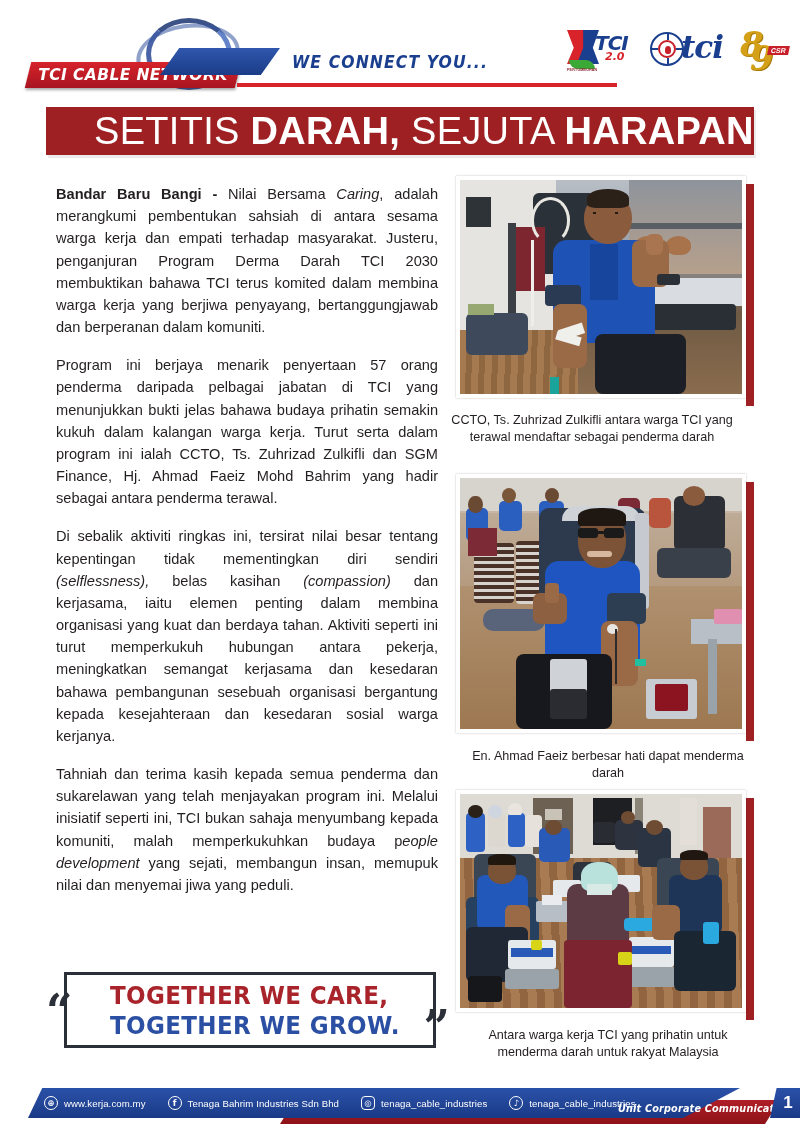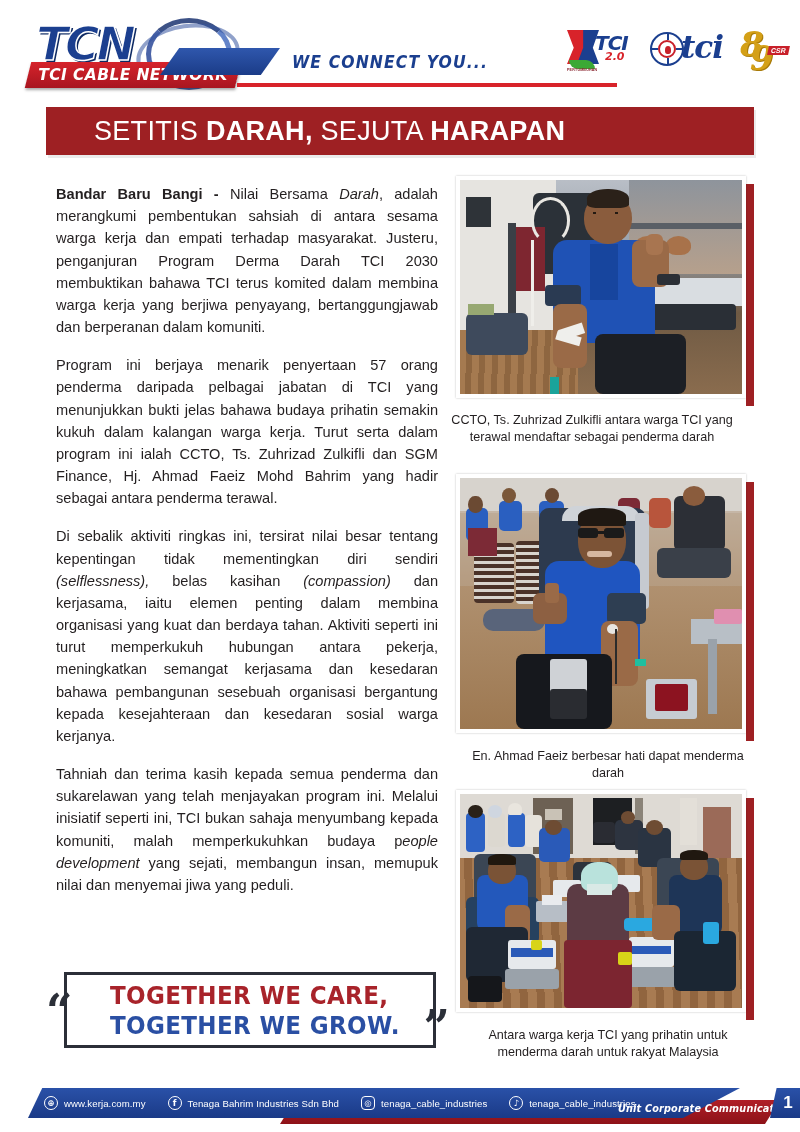--- a/index.html
+++ b/index.html
@@ -143,23 +143,24 @@
   }
   .issue-sep { color:#e2323a; padding:0 3px; }
 
   
   .title-banner {
     position:absolute; left:46px; top:107px; width:708px; height:48px;
     background:#9e2023; display:flex; align-items:center;
     box-shadow:2px 3px 0 rgba(0,0,0,.08);
   }
   .title-text {
-    color:#ffffff; font-size:27px; letter-spacing:.3px; padding-left:48px;
+    color:#ffffff; font-size:38px; letter-spacing:.3px; 
     font-family:"Liberation Sans", sans-serif; font-weight:300;
     white-space:nowrap;
+    margin-left:48px;
   }
   .title-text b { font-weight:bold; }
 
   
   .article {
     position:absolute; left:56px; top:183px; width:382px;
     font-size:14.6px; line-height:1.52; text-align:justify; color:#231f20;
   }
   .article p { margin-bottom:16px; }
   .article .lead { font-weight:bold;margin-top:48px; }
@@ -251,21 +252,20 @@
   }
 </style>
 </head>
 <body>
 
 <div class="header">
 
   <div class="tcn-logo">
     <div class="tcn-swoosh"></div>
     <div class="tcn-swoosh2"></div>
-    <div class="tcn-word">TCN</div>
     <div class="tcn-bar">
       <span>TCI CABLE NETWORK</span>
     </div>
   </div>
 
   <div class="blue-wedge"></div>
   <div class="tagline">WE CONNECT YOU...</div>
   <div class="red-rule"></div>
 
   <div class="logo-tci20">
@@ -293,21 +293,21 @@
     <div class="csr-badge">CSR</div>
   </div>
 
 </div>
 
 <div class="title-banner">
   <div class="title-text"><span>SETITIS </span><b>DARAH,</b><span> SEJUTA </span><b>HARAPAN</b></div>
 </div>
 
 <div class="article">
-  <p><span class="lead">Bandar Baru Bangi - </span><span>Nilai Bersama </span><i>Darah</i><span>, adalah merangkumi pembentukan sahsiah di antara sesama warga kerja dan empati terhadap masyarakat. Justeru, penganjuran Program Derma Darah TCI 2030 membuktikan bahawa TCI terus komited dalam membina warga kerja yang berjiwa penyayang, bertanggungjawab dan berperanan dalam komuniti.</span></p>
+  <p><span class="lead">Bandar Baru Bangi - </span><span>Nilai Bersama </span><i>Caring</i><span>, adalah merangkumi pembentukan sahsiah di antara sesama warga kerja dan empati terhadap masyarakat. Justeru, penganjuran Program Derma Darah TCI 2030 membuktikan bahawa TCI terus komited dalam membina warga kerja yang berjiwa penyayang, bertanggungjawab dan berperanan dalam komuniti.</span></p>
 
   <p>Program ini berjaya menarik penyertaan 57 orang penderma daripada pelbagai jabatan di TCI yang menunjukkan bukti jelas bahawa budaya prihatin semakin kukuh dalam kalangan warga kerja. Turut serta dalam program ini ialah CCTO, Ts. Zuhrizad Zulkifli dan SGM Finance, Hj. Ahmad Faeiz Mohd Bahrim yang hadir sebagai antara penderma terawal.</p>
 
   <p><span>Di sebalik aktiviti ringkas ini, tersirat nilai besar tentang kepentingan tidak mementingkan diri sendiri </span><i>(selflessness),</i><span> belas kasihan </span><i>(compassion)</i><span> dan kerjasama, iaitu elemen penting dalam membina organisasi yang kuat dan berdaya tahan. Aktiviti seperti ini turut memperkukuh hubungan antara pekerja, meningkatkan semangat kerjasama dan kesedaran bahawa pembangunan sesebuah organisasi bergantung kepada kesejahteraan dan kesedaran sosial warga kerjanya.</span></p>
 
   <p><span>Tahniah dan terima kasih kepada semua penderma dan sukarelawan yang telah menjayakan program ini. Melalui inisiatif seperti ini, TCI bukan sahaja menyumbang kepada komuniti, malah memperkukuhkan budaya p</span><i>eople development</i><span> yang sejati, membangun insan, memupuk nilai dan menyemai jiwa yang peduli.</span></p>
 </div>
 
 <div class="photo-wrap" style="left:456px; top:176px; width:290px; height:222px;">
   <div class="photo-accent"></div>

